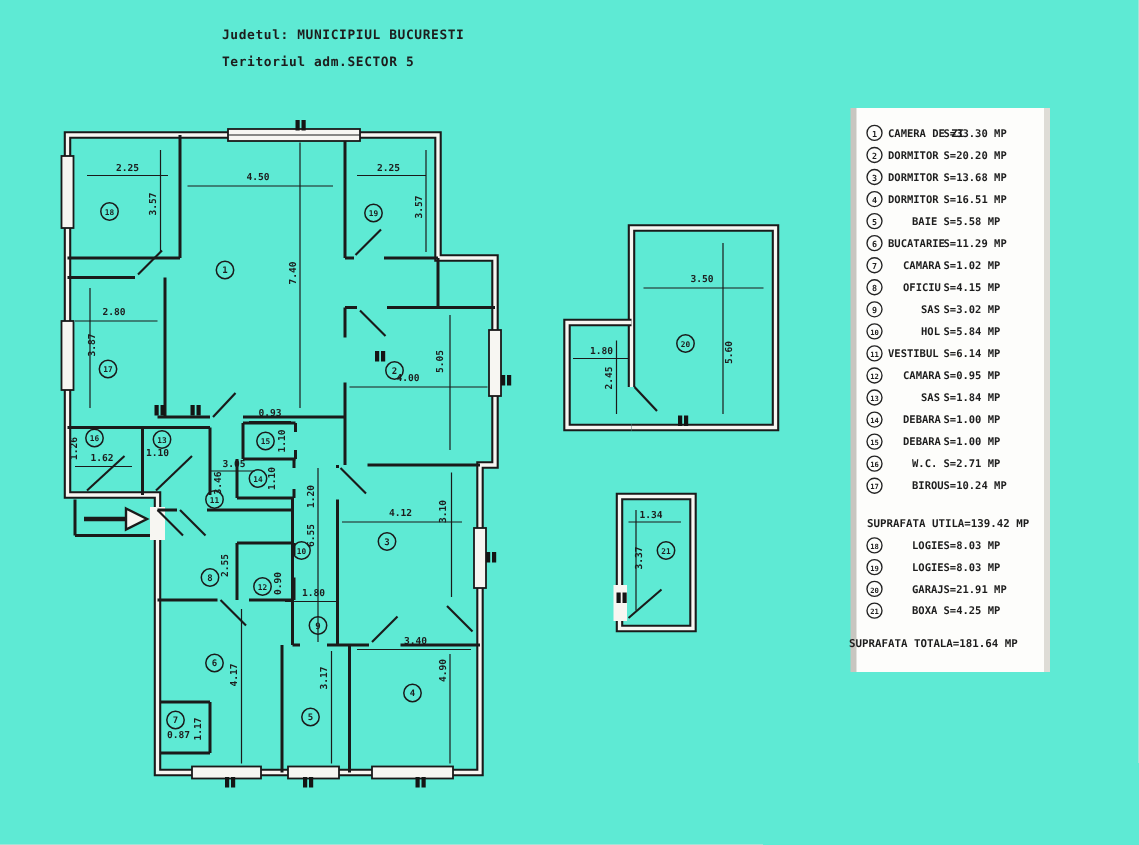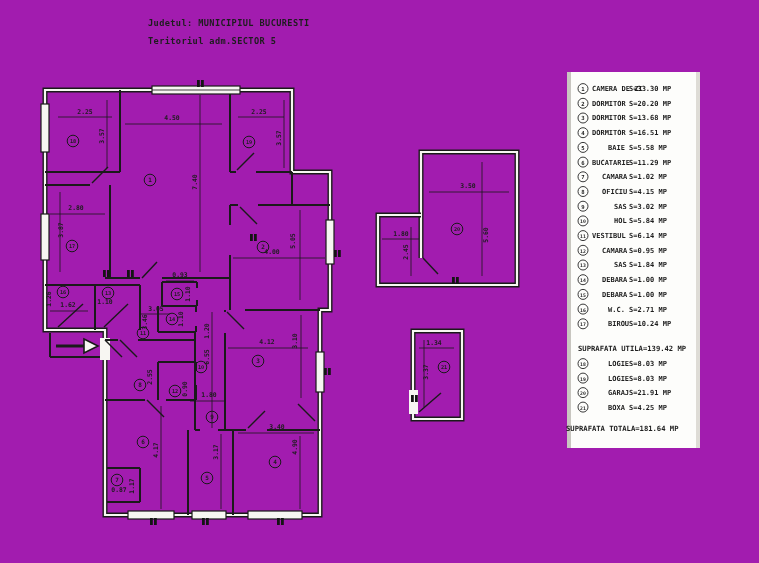--- a/index.html
+++ b/index.html
@@ -1,16 +1,16 @@
 <!DOCTYPE html>
 <html><head>
 <meta charset="utf-8">
 <style>
   html,body{margin:0;padding:0;background:#dddcd8;}
-  #page{position:relative;width:759px;height:563px;background:#a21caf;overflow:hidden;
+  #page{position:relative;width:759px;height:563px;background:#5eead4;overflow:hidden;
         font-family:"DejaVu Sans Mono", monospace;}
   svg{position:absolute;left:0;top:0;}
   .ink{stroke:#1a1a1a;fill:none;}
   text{fill:#1d1d1d;font-family:"DejaVu Sans Mono", monospace;font-weight:bold;}
 </style>
 </head>
 <body>
 
 <div id="page">
 <svg width="759" height="563" viewBox="0 0 759 563">

